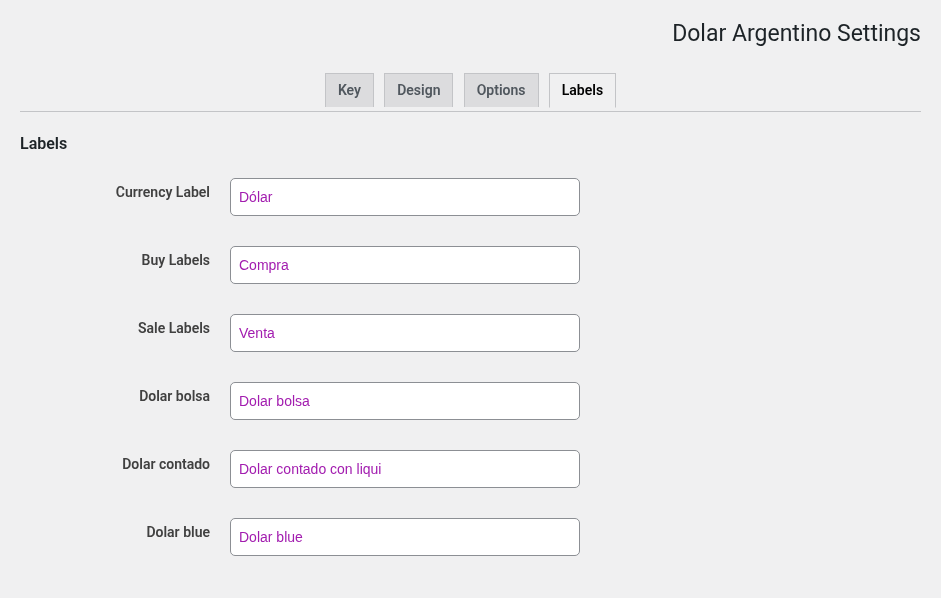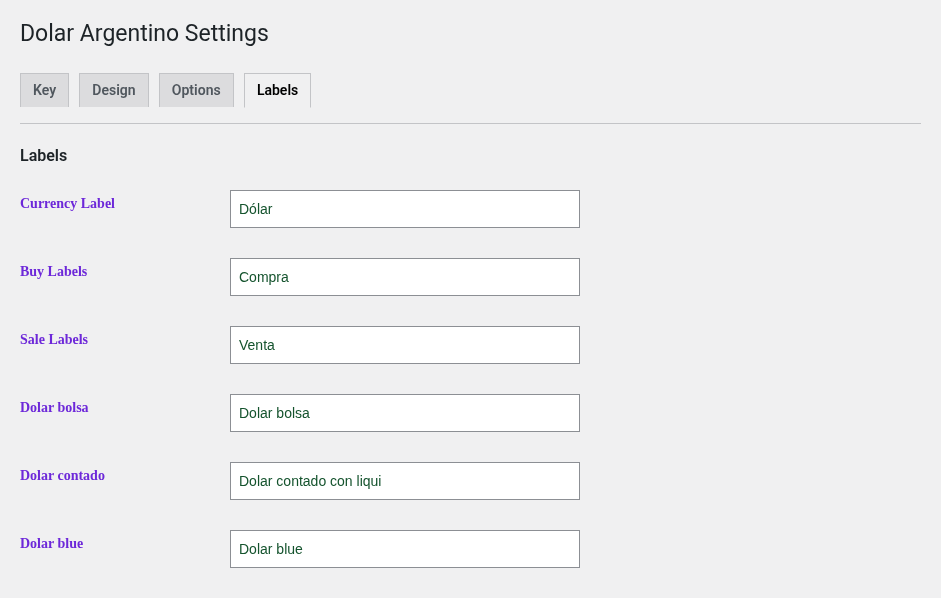--- a/index.html
+++ b/index.html
@@ -14,27 +14,29 @@
   .wrap {
     padding: 10px 20px 0 20px;
   }
   h1.page-title {
     font-size: 23px;
     font-weight: 400;
     margin: 0;
     padding: 9px 0 14px 0;
     line-height: 1.3;
     color: #1d2327;
+    text-align: right;
   }
   .nav-tab-wrapper {
     border-bottom: 1px solid #c3c4c7;
     margin: 0;
     padding-top: 9px;
-    padding-bottom: 16px;
+    padding-bottom: 4px;
     line-height: inherit;
+    text-align: center;
   }
   .nav-tab {
     display: inline-block;
     border: 1px solid #c3c4c7;
     border-bottom: none;
     margin-left: 0.5em;
     padding: 7px 12px;
     font-size: 14px;
     line-height: 1.33;
     font-weight: 600;
@@ -57,44 +59,43 @@
     margin: 22px 0 10px 0;
     color: #1d2327;
   }
   table.form-table {
     border-collapse: collapse;
     width: 100%;
     clear: both;
     margin-top: 0.5em;
   }
   table.form-table th {
-    text-align: left;
+    text-align: right;
     vertical-align: top;
     width: 200px;
     padding: 20px 10px 20px 0;
     font-weight: 600;
     font-size: 14px;
-    color: #6d28d9;
+    color: #404040;
     line-height: 1.3;
-    font-family: Liberation Serif, serif;
   }
   table.form-table td {
     padding: 15px 10px;
     vertical-align: middle;
   }
   input.regular-text {
     width: 350px;
     padding: 4px 8px;
     font-size: 14px;
     line-height: 2;
     min-height: 30px;
     border: 1px solid #8c8f94;
-    border-radius: 0;
+    border-radius: 5px;
     background: #fff;
-    color: #14532d;
+    color: #a21caf;
     box-shadow: 0 0 0 transparent;
   }
 </style>
 </head>
 <body>
 
 <div class="wrap">
 
   <h1 class="page-title">Dolar Argentino Settings</h1>
 

